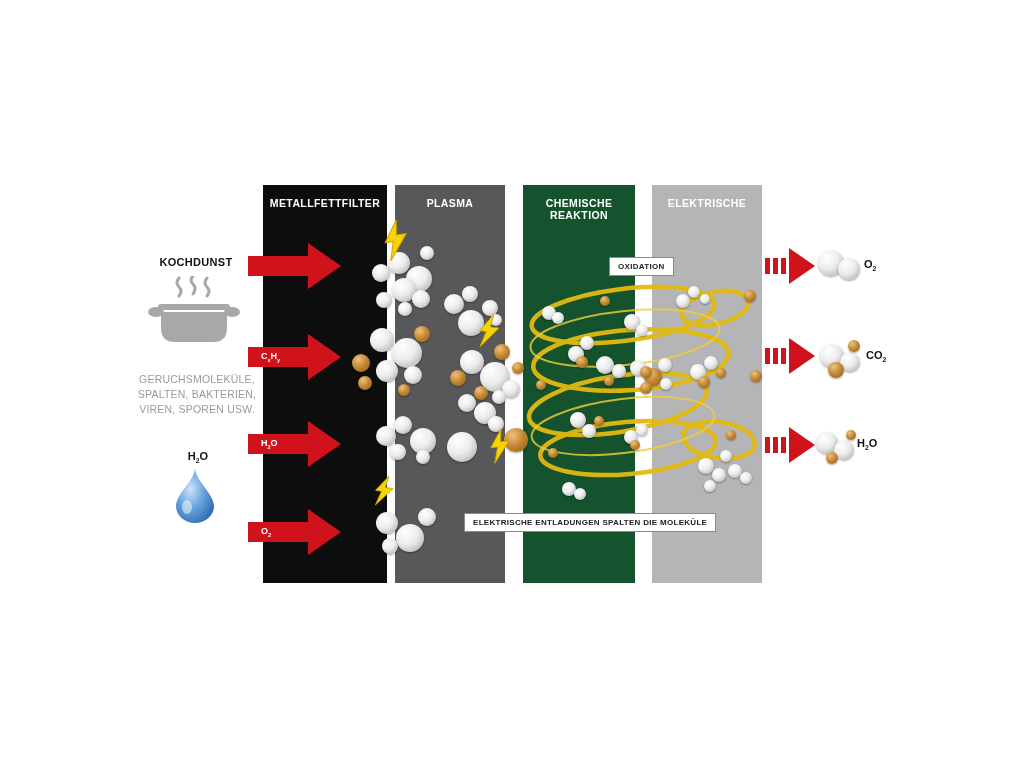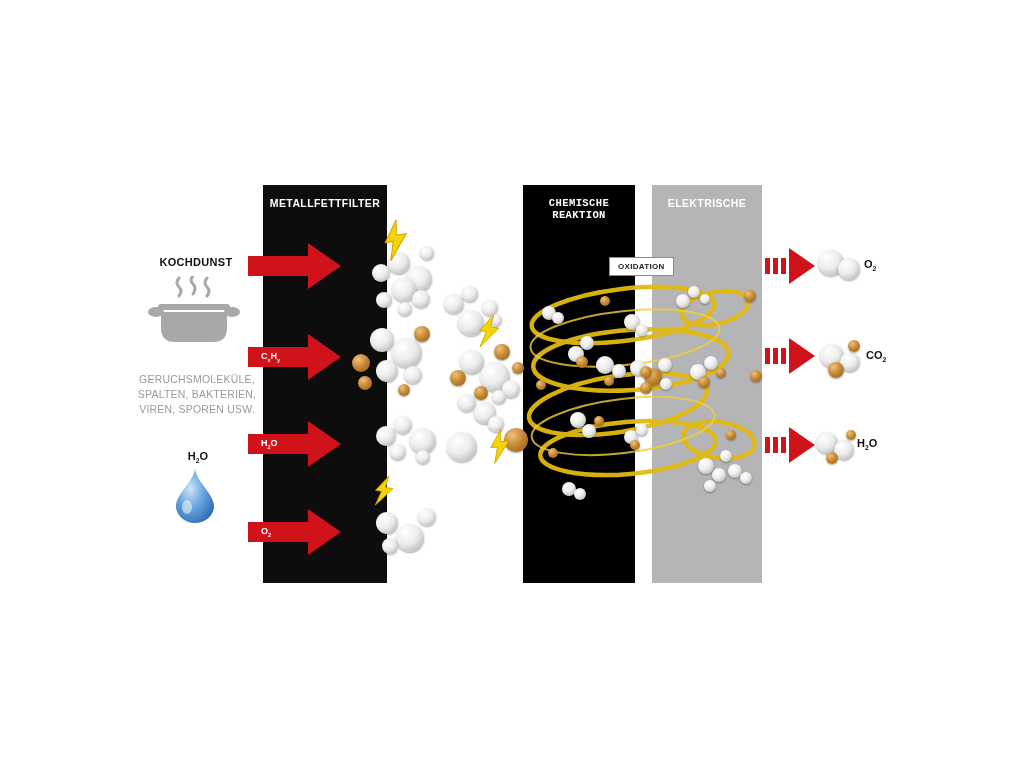--- a/index.html
+++ b/index.html
@@ -3,21 +3,21 @@
 <meta charset="utf-8">
 <style>
   * { margin:0; padding:0; box-sizing:border-box; }
   html,body { width:1024px; height:768px; background:#ffffff; font-family:"Liberation Sans",sans-serif; position:relative; overflow:hidden; }
   .canvas { position:absolute; inset:0; }
 
   
   .band { position:absolute; top:185px; height:398px; z-index:1; }
   .band1 { left:263px; width:124px; background:#0d0d0d; }
   .band2 { left:395px; width:110px; background:#58585a; }
-  .band3 { left:523px; width:112px; background:#000000;font-family:Liberation Mono, monospace; }
+  .band3 { left:523px; width:112px; background:#14532d; }
   .band4 { left:652px; width:110px; background:#b5b5b7; }
   .band-label { position:absolute; top:12px; left:0; right:0; text-align:center; color:#fff;
     font-weight:bold; font-size:10.5px; line-height:12px; letter-spacing:.4px; }
 
   
   .kochdunst-label { position:absolute; left:140px; top:256px; width:112px; text-align:center;
     font-weight:bold; font-size:11px; color:#111; letter-spacing:.3px; }
   .pot-svg { position:absolute; left:148px; top:276px; }
   .description { position:absolute; left:122px; top:372px; width:150px; text-align:center;
     font-size:10.5px; line-height:15px; color:#9a9a9a; letter-spacing:.2px; }
@@ -55,20 +55,26 @@
   .swirl-svg { position:absolute; left:523px; top:280px; z-index:2; }
 </style>
 </head>
 <body>
 
 <div class="canvas">
 
   <div class="band band1">
     <div class="band-label">
       <div>METALLFETTFILTER</div>
+      <div></div>
+    </div>
+  </div>
+  <div class="band band2">
+    <div class="band-label">
+      <div>PLASMA</div>
       <div></div>
     </div>
   </div>
   <div class="band band3">
     <div class="band-label">
       <div>CHEMISCHE</div>
       <div>REAKTION</div>
     </div>
   </div>
   <div class="band band4">
@@ -320,20 +326,21 @@
       </div>
       <div class="molecule" style="left: 816px; top: 428px;">
         <div class="sphere white" style="left: 0px; top: 4px; width: 22px; height: 22px;"></div>
         <div class="sphere white" style="left: 18px; top: 12px; width: 20px; height: 20px;"></div>
         <div class="sphere brown" style="left: 10px; top: 24px; width: 12px; height: 12px;"></div>
         <div class="sphere brown" style="left: 30px; top: 2px; width: 10px; height: 10px;"></div>
       </div>
     </div>
 
   <div class="note note-oxidation">OXIDATION</div>
+  <div class="note note-discharge">ELEKTRISCHE ENTLADUNGEN SPALTEN DIE MOLEKÜLE</div>
 
   <div class="out-arrow" style="top:248px">
     <div class="bar"></div>
       <div class="bar"></div>
       <div class="bar"></div>
     <div class="ahead"></div>
   </div>
   <div class="out-arrow" style="top:338px">
     <div class="bar"></div>
       <div class="bar"></div>

